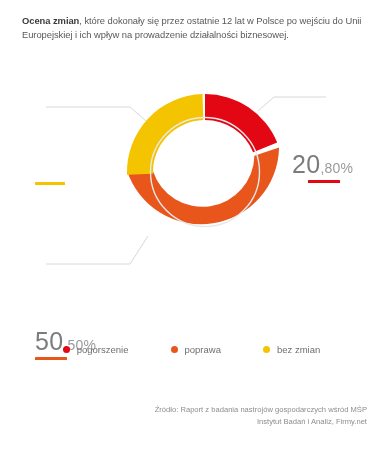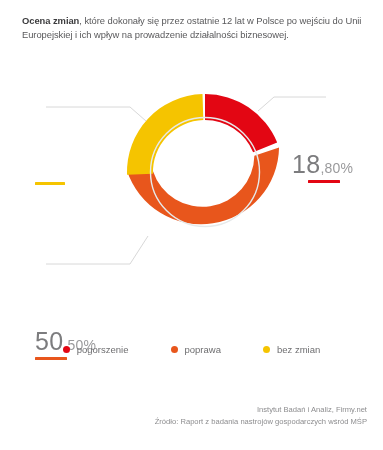--- a/index.html
+++ b/index.html
@@ -129,21 +129,21 @@
                  A 78 78 0 0 1 -2.50 -77.96
                  L -1.67 -51.97
                  A 52 52 0 0 0 -52 1.85 Z"></path>
 
         <circle r="54.5" fill="none" stroke="#e6e9ea" stroke-width="1.4"></circle>
       </g>
     </svg>
   </div>
 
   <div class="vlabel" id="label-red">
-    <div><span class="num">18</span><span class="dec">,80%</span></div>
+    <div><span class="num">20</span><span class="dec">,80%</span></div>
     <div class="bar"></div>
   </div>
 
   <div class="vlabel" id="label-yellow">
     <div class="bar"></div>
   </div>
 
   <div class="vlabel" id="label-orange">
     <div><span class="num">50</span><span class="dec">,50%</span></div>
     <div class="bar"></div>
@@ -159,15 +159,15 @@
     <span class="dot" style="background:#e8561c"></span>
     <span class="legend-label">poprawa</span>
   </div>
   <div class="legend-item">
     <span class="dot" style="background:#f5c400"></span>
     <span class="legend-label">bez zmian</span>
   </div>
 </div>
 
 <div class="source">
+  <div>Źródło: Raport z badania nastrojów gospodarczych wśród MŚP</div>
   <div>Instytut Badań i Analiz, Firmy.net</div>
-  <div>Źródło: Raport z badania nastrojów gospodarczych wśród MŚP</div>
 </div>
 
 </body></html>

